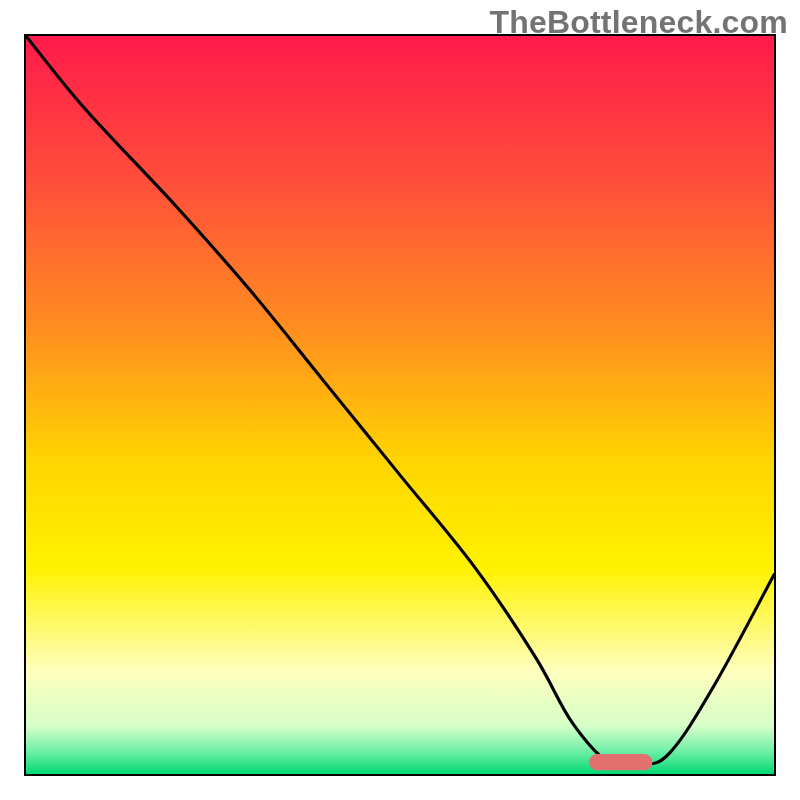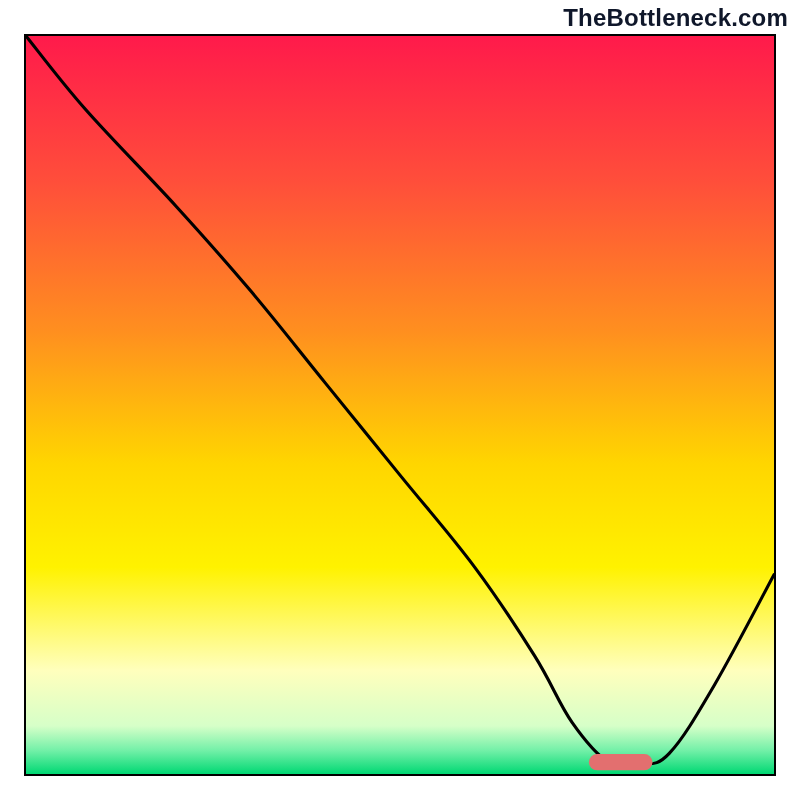--- a/index.html
+++ b/index.html
@@ -13,23 +13,23 @@
   }
   .stage {
     position: relative;
     width: 800px;
     height: 800px;
   }
   .watermark {
     position: absolute;
     top: 4px;
     right: 12px;
-    font-size: 24px;
+    font-size: 32px;
     font-weight: 600;
-    color: #0f172a;
+    color: #737373;
     letter-spacing: 0.2px;
     user-select: none;
   }
   .plot-frame {
     position: absolute;
     left: 24px;
     top: 34px;
     width: 752px;
     height: 742px;
     border: 2.5px solid #000;

